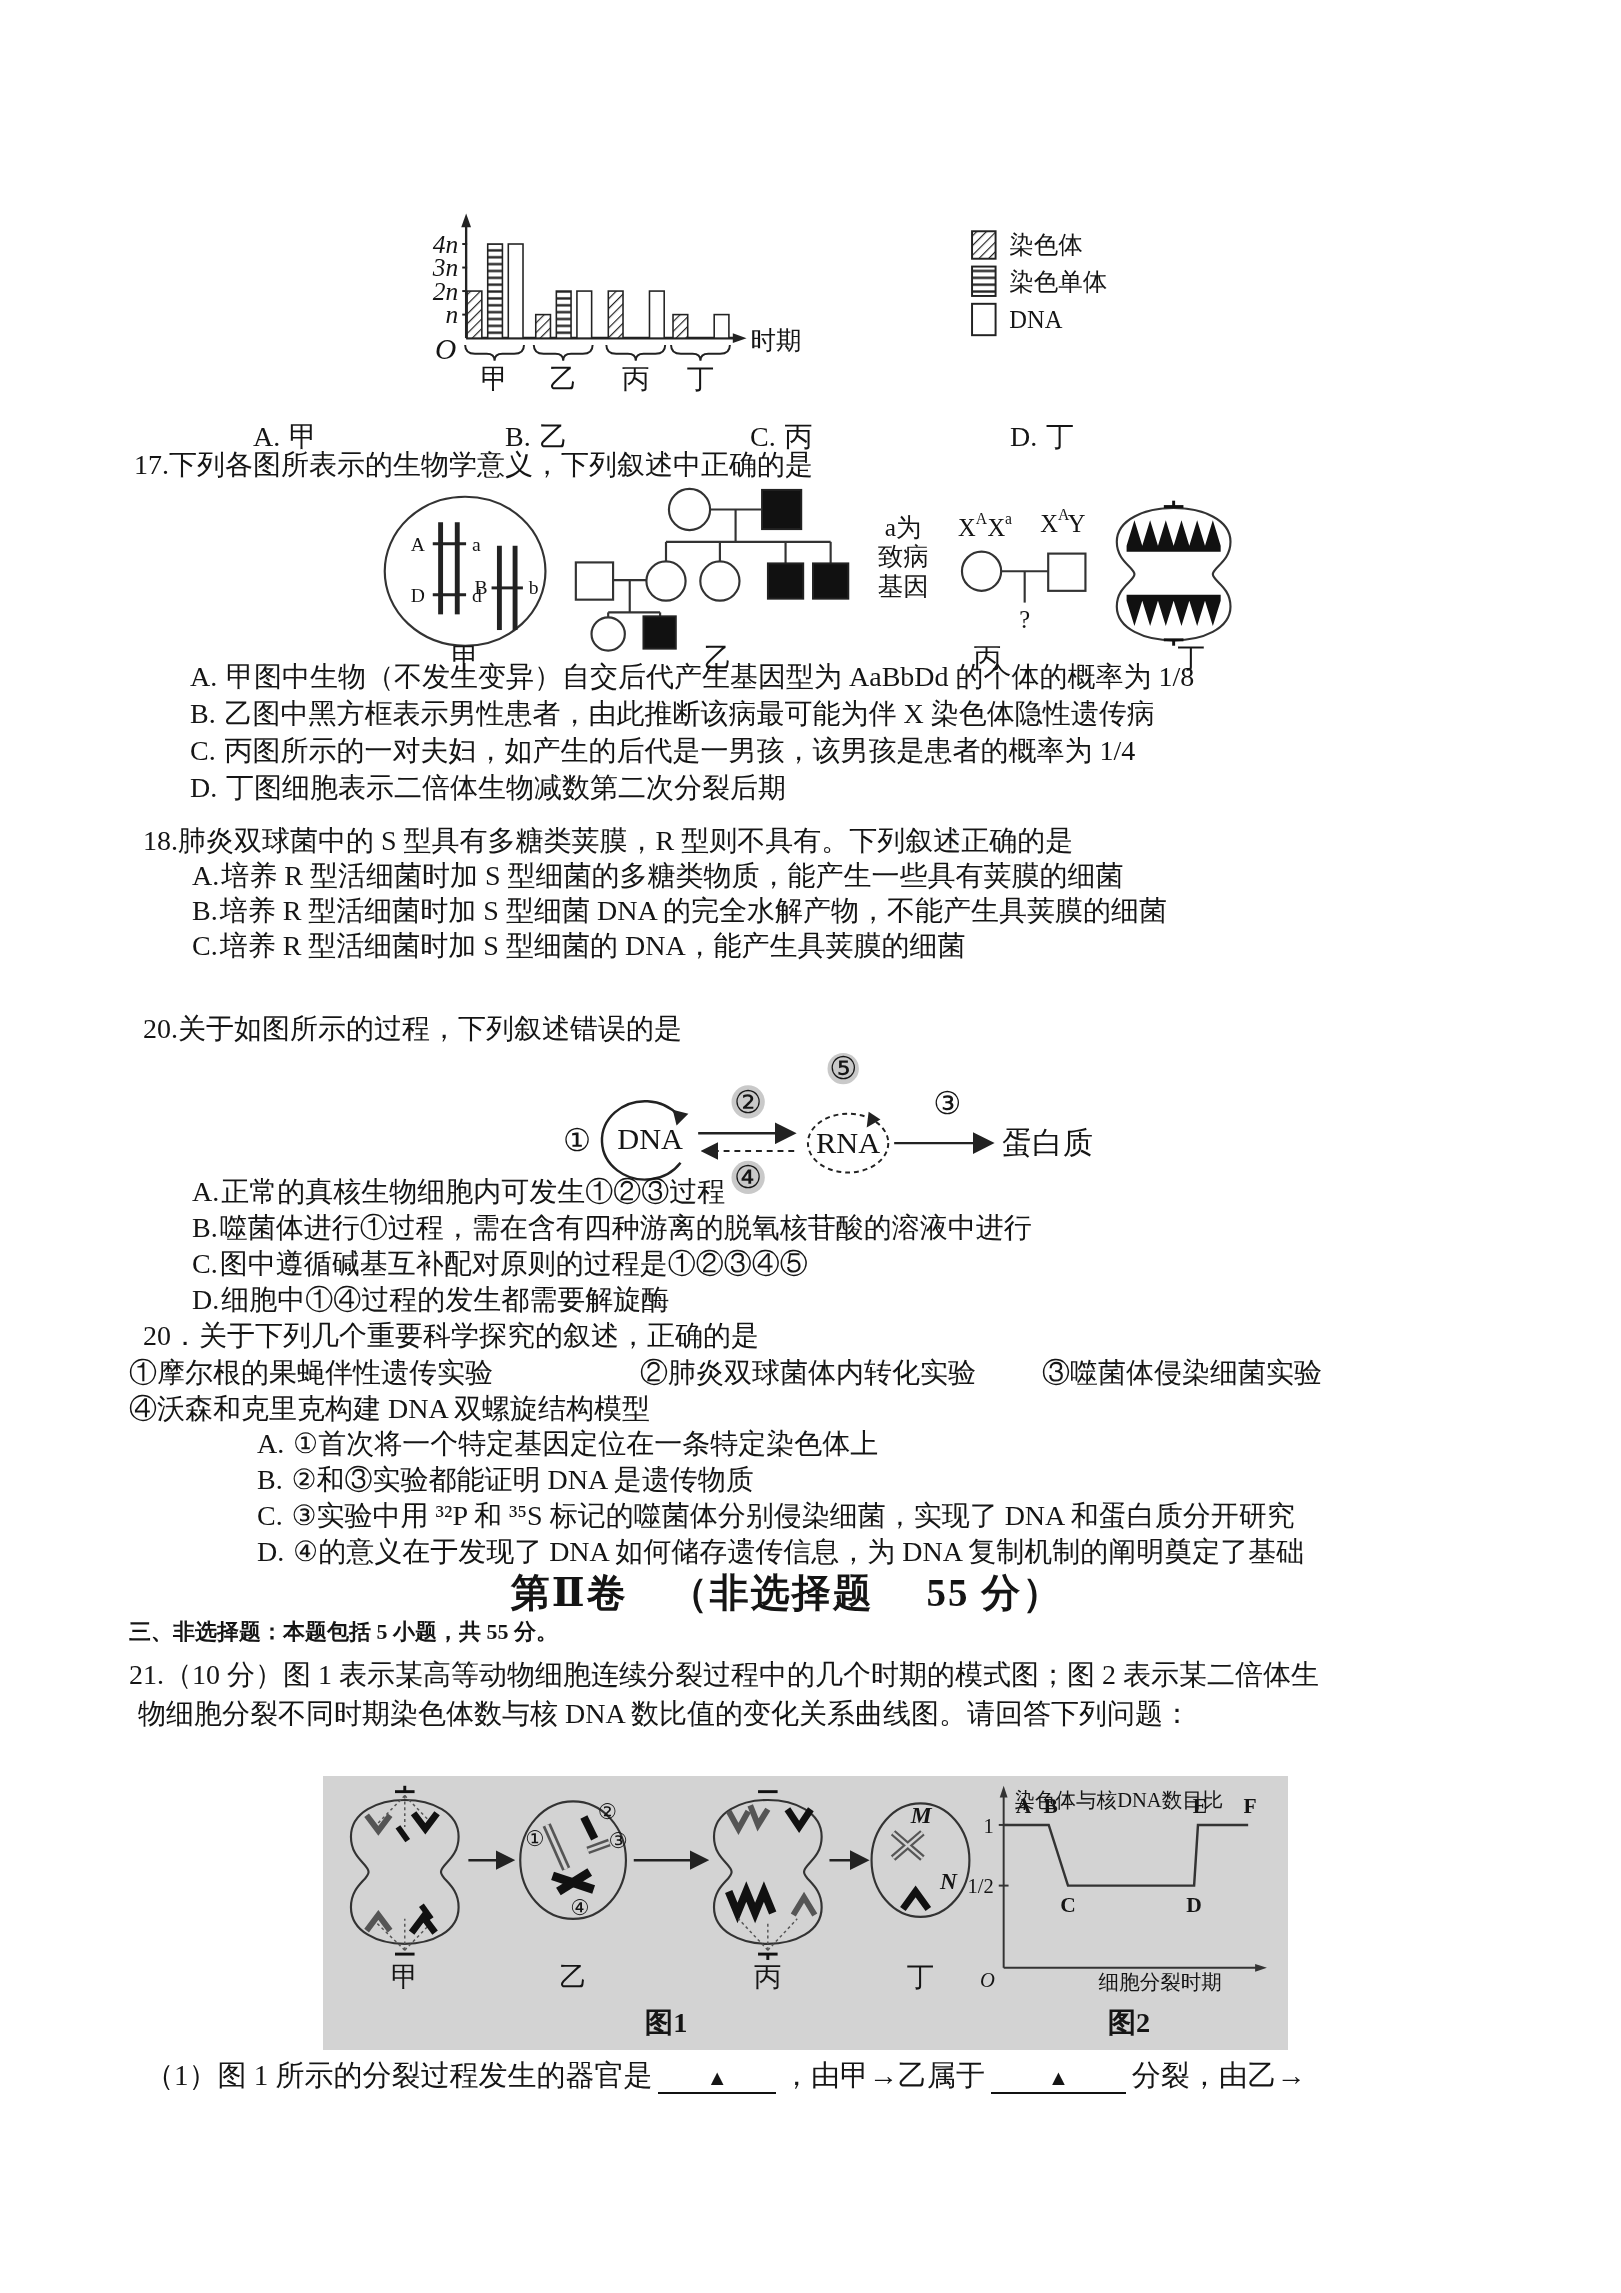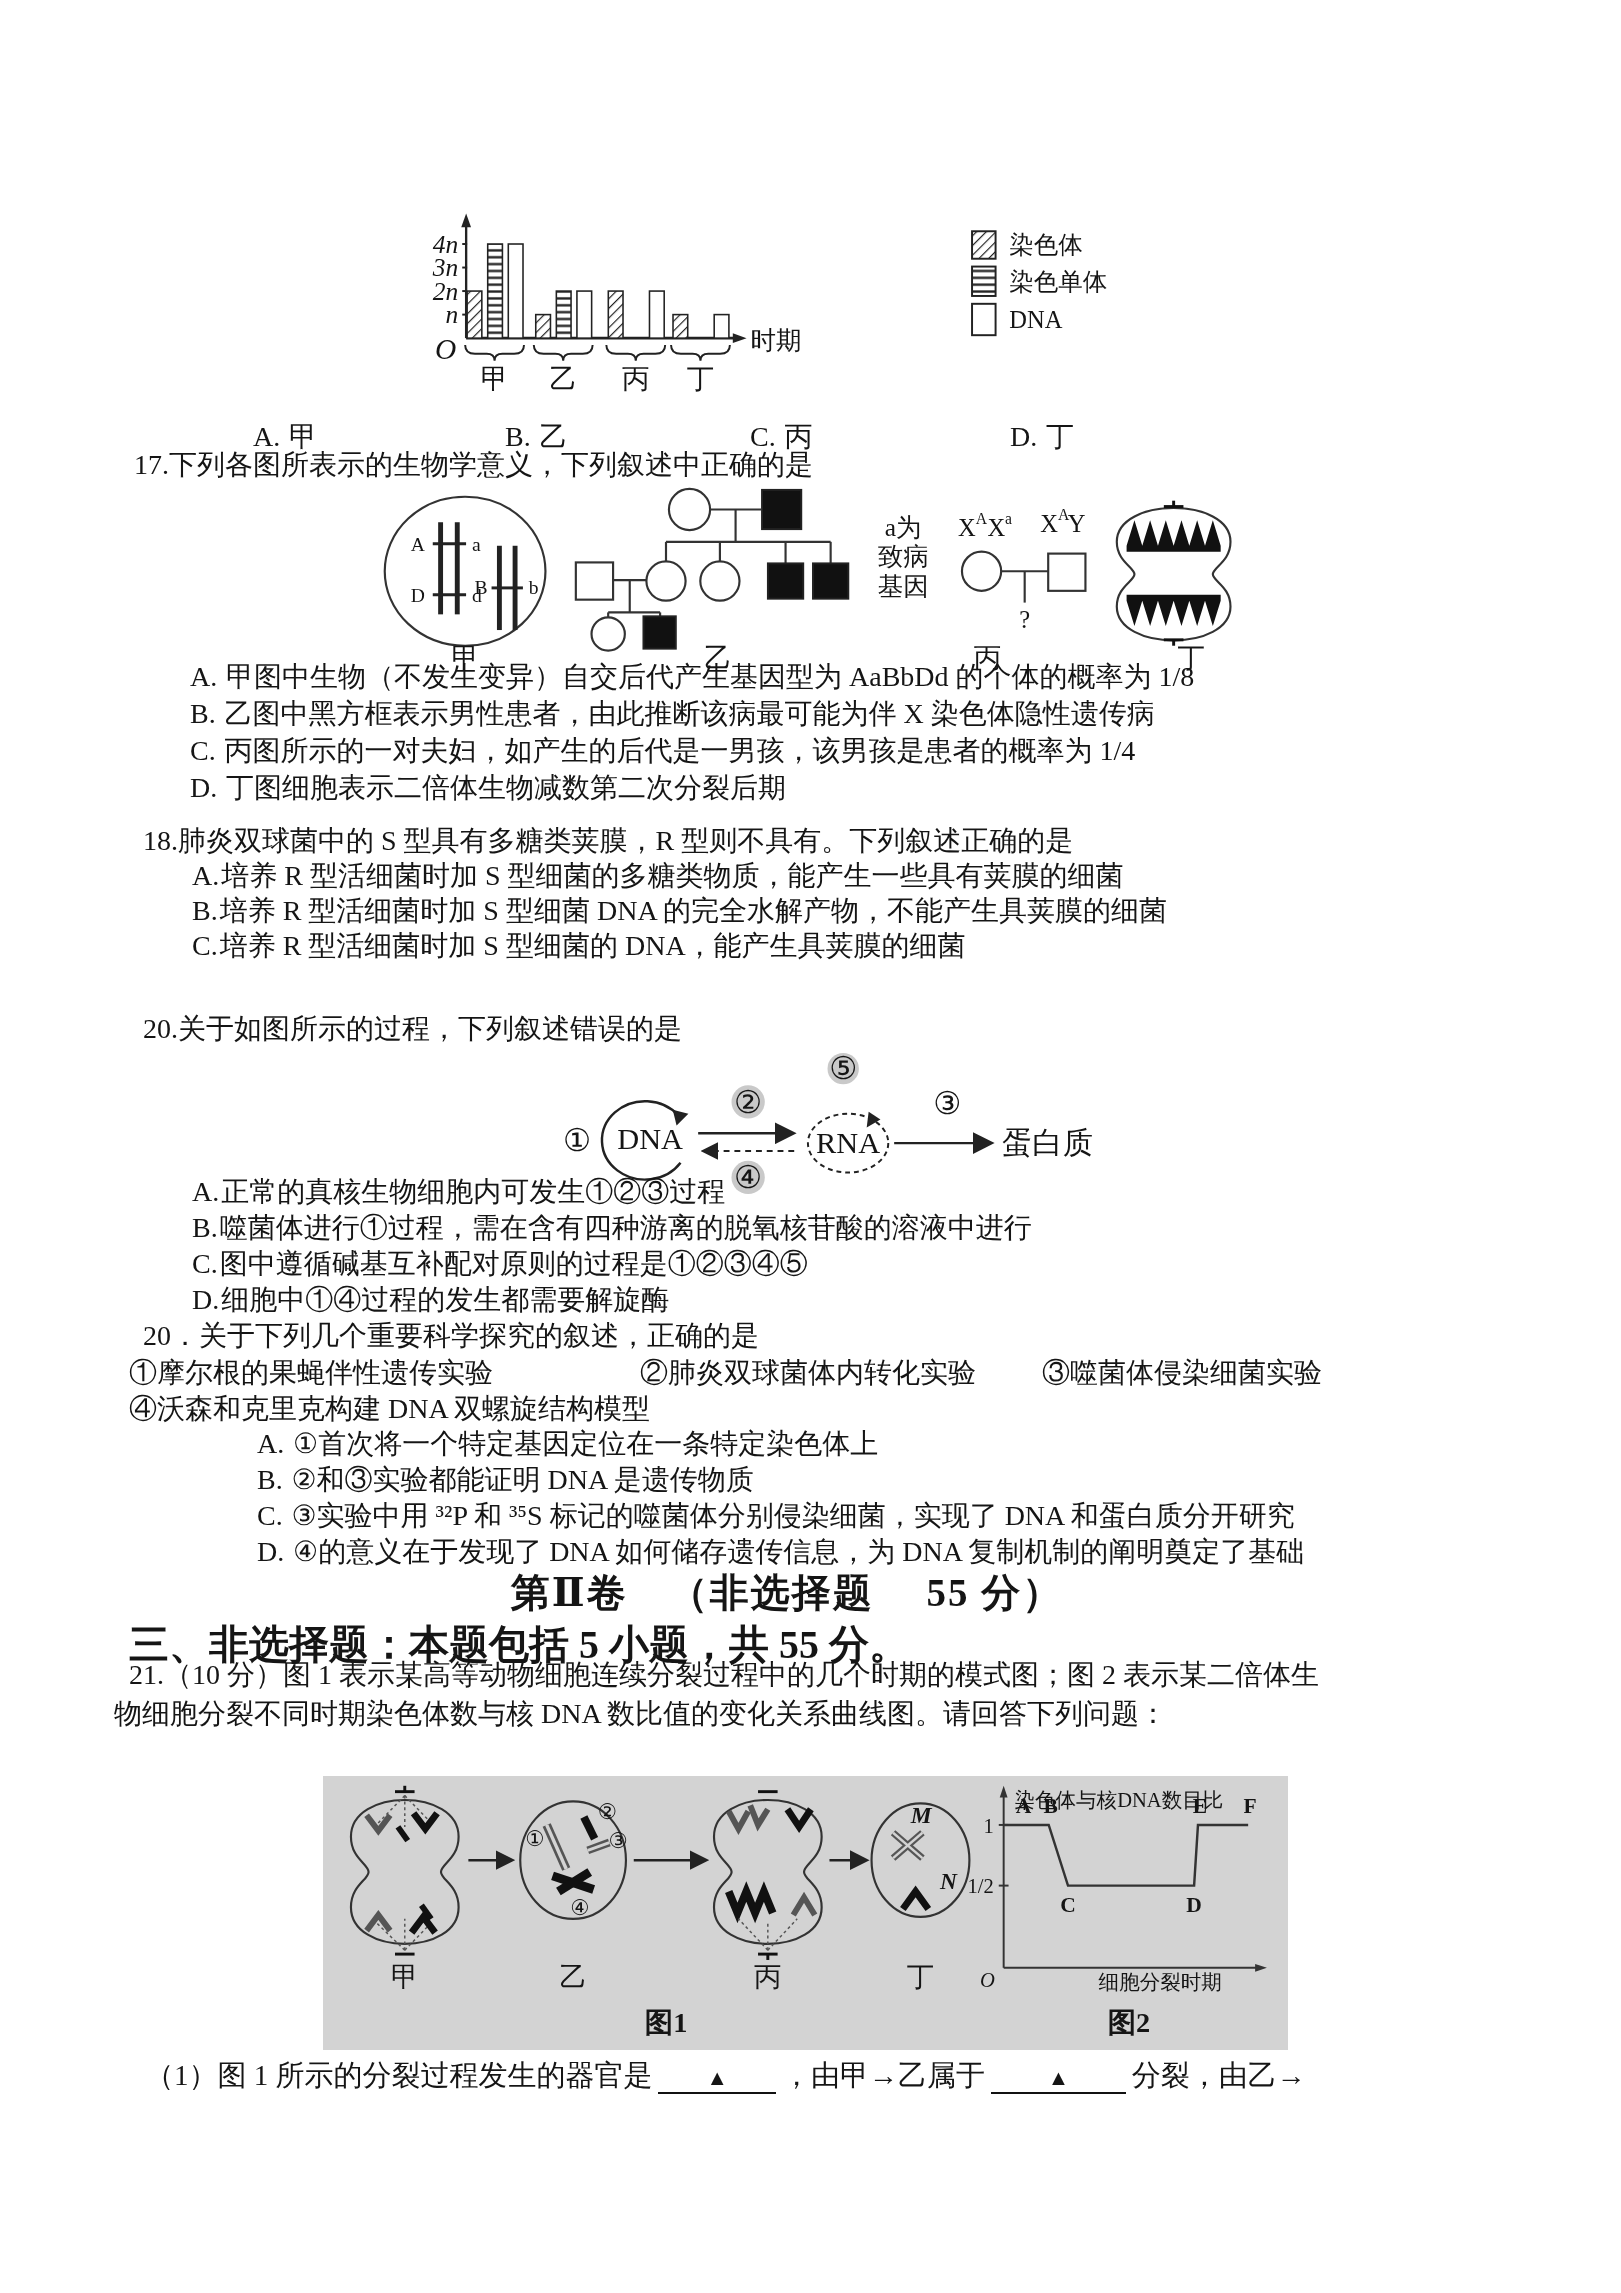--- a/index.html
+++ b/index.html
@@ -4,21 +4,21 @@
 <style>
   html,body{margin:0;padding:0;background:#ffffff;}
   .page{position:relative;width:1621px;height:2294px;background:#ffffff;overflow:hidden;
         font-family:"Liberation Serif","DejaVu Serif",serif;color:#151515;}
   .abs{position:absolute;}
   .t{font-size:28px;white-space:nowrap;}
   .oline{white-space:nowrap;}
   .ol{margin-right:8.8px;}
   .tight .ol{margin-right:2px;}
   .heading{font-size:39px;font-weight:bold;text-align:center;width:1574px;letter-spacing:2px;}
-  .subhead{font-size:40px;font-weight:bold;}
+  .subhead{font-size:22px;font-weight:bold;}
   .panel{background:#d3d3d3;}
   .blank{display:inline-block;min-width:110px;border-bottom:2.9px solid #111;text-align:center;
          font-size:21.6px;line-height:25.5px;vertical-align:baseline;margin:0 5.9px;padding:0 3.9px;}
   svg text{fill:#151515;font-family:"Liberation Serif","DejaVu Serif",serif;}
   .bc-tick{font-size:26px;font-style:italic;}
   .bc-cat{font-size:28px;}
   .bc-leg{font-size:25px;}
   .bc-xlab{font-size:26px;}
   .bc-o{font-size:30px;font-style:italic;}
   .ped{stroke:#333;stroke-width:2.2;fill:none;}
@@ -247,21 +247,21 @@
     <div class="oline"><span class="ol">B.</span><span>②和③实验都能证明 DNA 是遗传物质</span></div>
     <div class="oline"><span class="ol">C.</span><span>③实验中用 ³²P 和 ³⁵S 标记的噬菌体分别侵染细菌，实现了 DNA 和蛋白质分开研究</span></div>
     <div class="oline"><span class="ol">D.</span><span>④的意义在于发现了 DNA 如何储存遗传信息，为 DNA 复制机制的阐明奠定了基础</span></div>
   </div>
   <div class="abs t" style="left:129px;top:1390px">④沃森和克里克构建 DNA 双螺旋结构模型</div>
 
   <div class="abs heading" style="left:0;top:1566px">第Ⅱ卷　（非选择题　 55 分）</div>
   <div class="abs subhead" style="left:129px;top:1617px">三、非选择题：本题包括 5 小题，共 55 分。</div>
 
   <div class="abs t" style="left:129px;top:1656px">21.（10 分）图 1 表示某高等动物细胞连续分裂过程中的几个时期的模式图；图 2 表示某二倍体生</div>
-  <div class="abs t" style="left:114px;top:1695px">物细胞分裂不同时期染色体数与核 DNA 数比值的变化关系曲线图。请回答下列问题：</div>
+  <div class="abs t" style="left:138px;top:1695px">物细胞分裂不同时期染色体数与核 DNA 数比值的变化关系曲线图。请回答下列问题：</div>
 
   <div class="abs panel" style="left:323px;top:1776px;width:965px;height:274px">
   <svg width="965" height="274" viewBox="0 0 985 280">
     <defs>
       <marker id="arr21" viewBox="0 0 10 10" refX="8" refY="5" markerWidth="8" markerHeight="8" orient="auto-start-reverse">
         <path d="M0,0 L10,5 L0,10 z" fill="#222"></path>
       </marker>
     </defs>
 
     <g>

